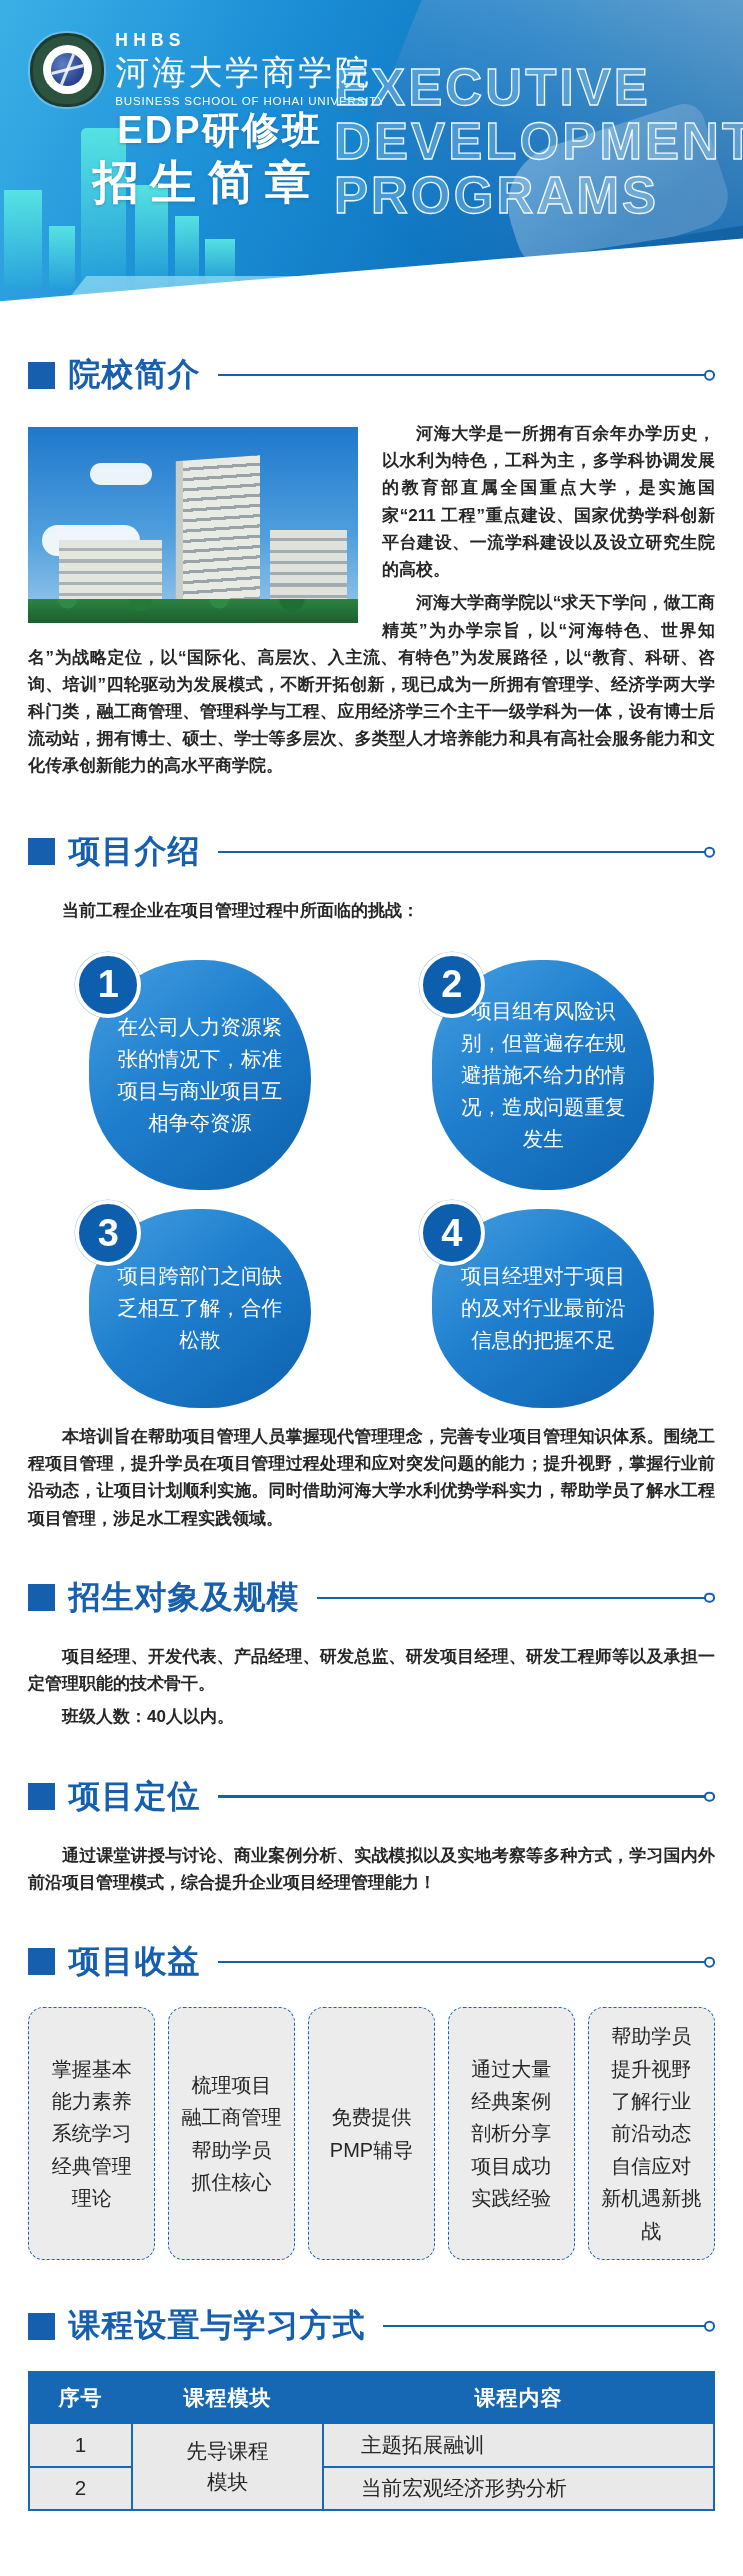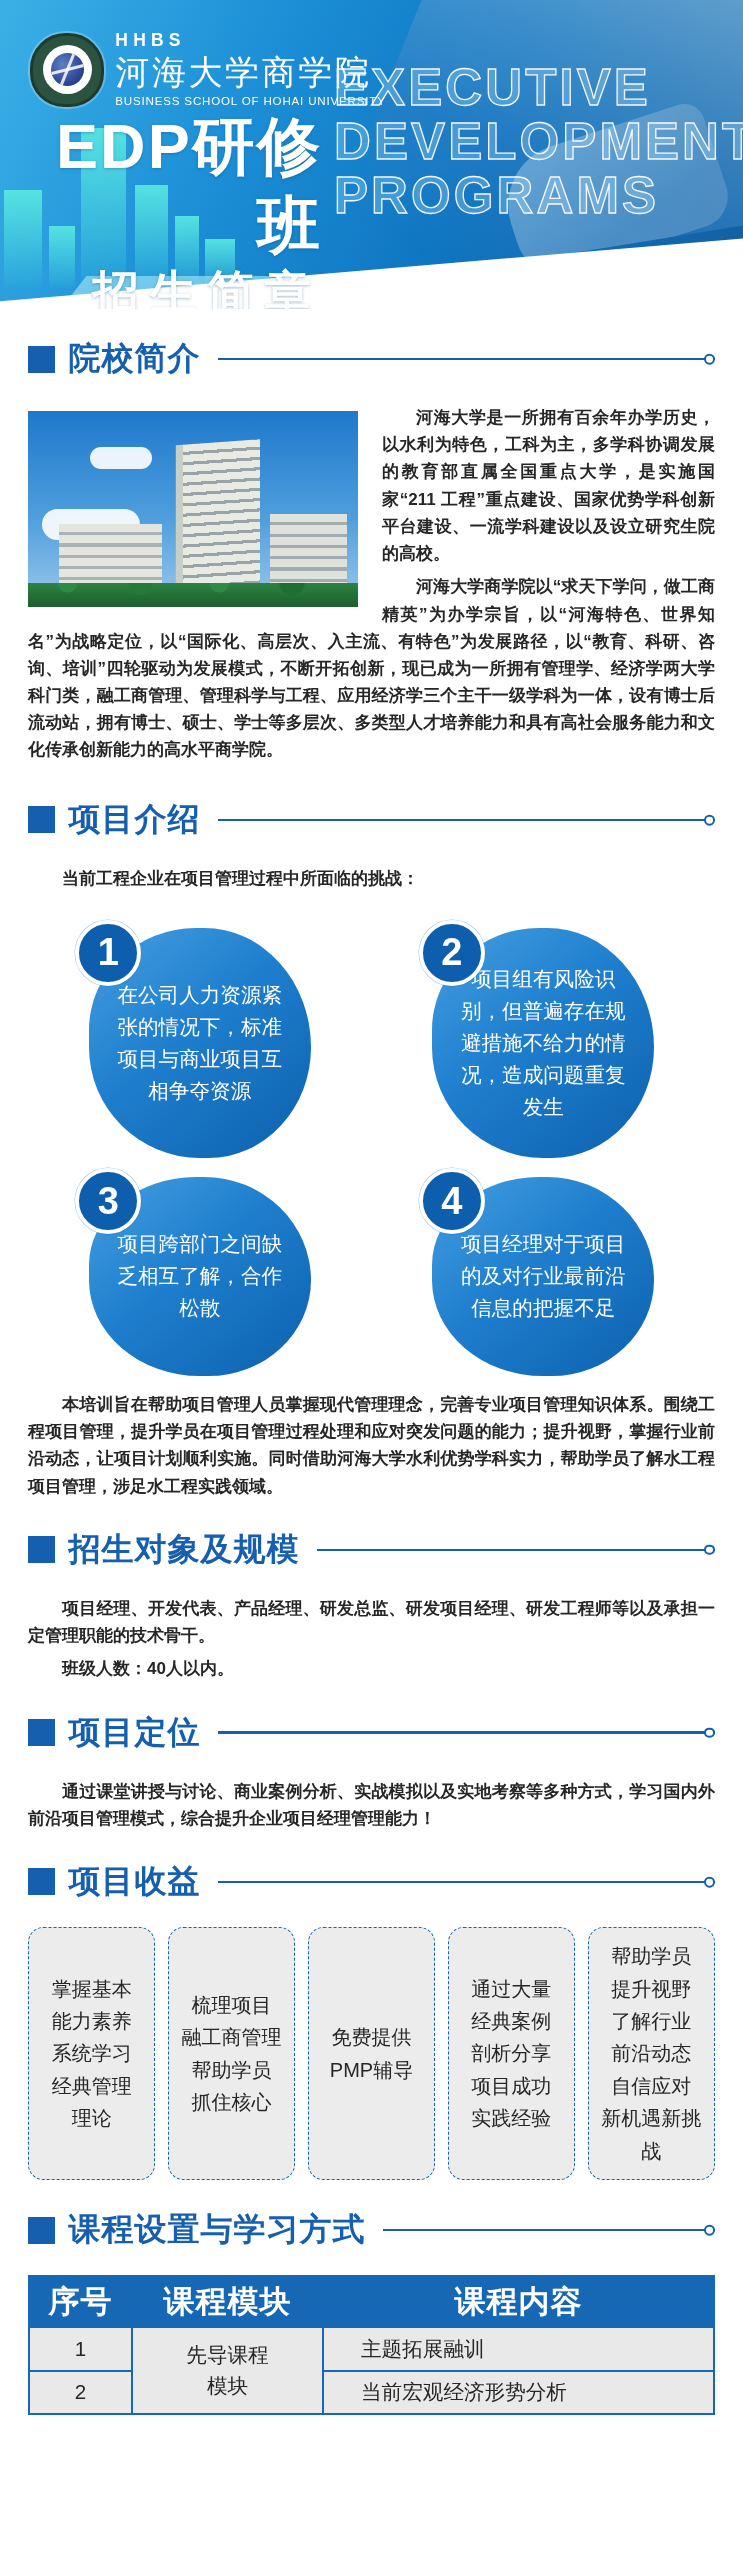--- a/index.html
+++ b/index.html
@@ -34,28 +34,28 @@
       background:radial-gradient(circle at 35% 35%,#5d7fc4,#28418f 70%);position:relative;overflow:hidden;}
   .badge .globe::before{content:'';position:absolute;left:46%;top:0;width:8%;height:100%;background:rgba(255,255,255,.85);transform:rotate(22deg);}
   .badge .globe::after{content:'';position:absolute;top:46%;left:0;height:8%;width:100%;background:rgba(255,255,255,.85);transform:rotate(-14deg);}
   .logo-text{margin-left:11.3px;color:#ffffff;}
   .logo-abbr{font-size:17.5px;letter-spacing:5.2px;font-weight:bold;}
   .logo-cn{font-size:34px;font-weight:normal;letter-spacing:2.6px;line-height:1.25;}
   .logo-en{font-size:11.6px;letter-spacing:0.8px;}
   .cn-title{position:absolute;left:0;top:107px;width:322px;text-align:right;color:#ffffff;font-weight:bold;
       text-shadow:0 1px 3.1px rgba(10,70,120,.35);}
   .cn-title .l1{font-size:37px;letter-spacing:3.1px;}
-  .cn-title .l2{font-size:63px;letter-spacing:2.1px;line-height:1.25;}
+  .cn-title .l2{font-size:38px;letter-spacing:2.1px;line-height:1.25;}
   .cn-title .l3{font-size:46px;letter-spacing:11.3px;line-height:1.2;margin-left:16px;}
   .en-title{position:absolute;left:334px;top:61px;font-weight:bold;font-size:51px;line-height:1.06;letter-spacing:3.1px;
       color:rgba(180,225,250,.30);-webkit-text-stroke:1.3px rgba(255,255,255,.92);white-space:nowrap;}
 
   
   main{padding:0 28px;}
-  .sec{margin-top:28px;}
+  .sec{margin-top:44px;}
   .sec-title{display:flex;align-items:center;margin-bottom:23px;}
   .sec-title .sq{width:27px;height:27px;background:#155fae;flex:0 0 auto;}
   .sec-title h2{margin:0 0 0 13.4px;font-size:32px;color:#155fae;letter-spacing:1px;white-space:nowrap;}
   .sec-title .rule{flex:1;height:2.1px;background:#155fae;margin-left:17.5px;position:relative;}
   .sec-title .rule::after{content:'';position:absolute;right:0;top:50%;transform:translate(0,-50%);
       width:6.7px;height:6.7px;border:2.1px solid #155fae;border-radius:50%;background:#ffffff;}
   p.body{font-size:17px;line-height:1.6;text-align:justify;margin:6.2px 0;font-weight:bold;}
   p.body.ind{text-indent:2em;}
 
   
@@ -90,21 +90,21 @@
 
   
   .benefits{display:flex;gap:12.4px;}
   .benefit{flex:1;min-height:216px;border:1.5px dashed #1565b2;border-radius:15.5px;background:#ececec;
       display:flex;flex-direction:column;align-items:center;justify-content:center;
       font-size:20px;line-height:1.62;text-align:center;padding:12.4px 3.1px;}
 
   
   table.tb{width:100%;border-collapse:collapse;table-layout:fixed;}
   .tb th,.tb td{border:2.1px solid #1668b4;font-size:20.6px;}
-  .tb thead th{background:#1668b4;color:#ffffff;font-weight:bold;height:47px;font-size:31px;letter-spacing:1px;}
+  .tb thead th{background:#1668b4;color:#ffffff;font-weight:bold;height:47px;font-size:21px;letter-spacing:1px;}
   .tb td{height:33px;padding:4.1px 5.2px;text-align:center;}
   .tb td.content{text-align:left;padding-left:37px;}
   .tb tr.tone-grey td{background:#e9e9e9;}
   .tb td.module{white-space:pre-line;line-height:1.5;}
 </style>
 </head>
 <body>
 
 <div class="page">
 

